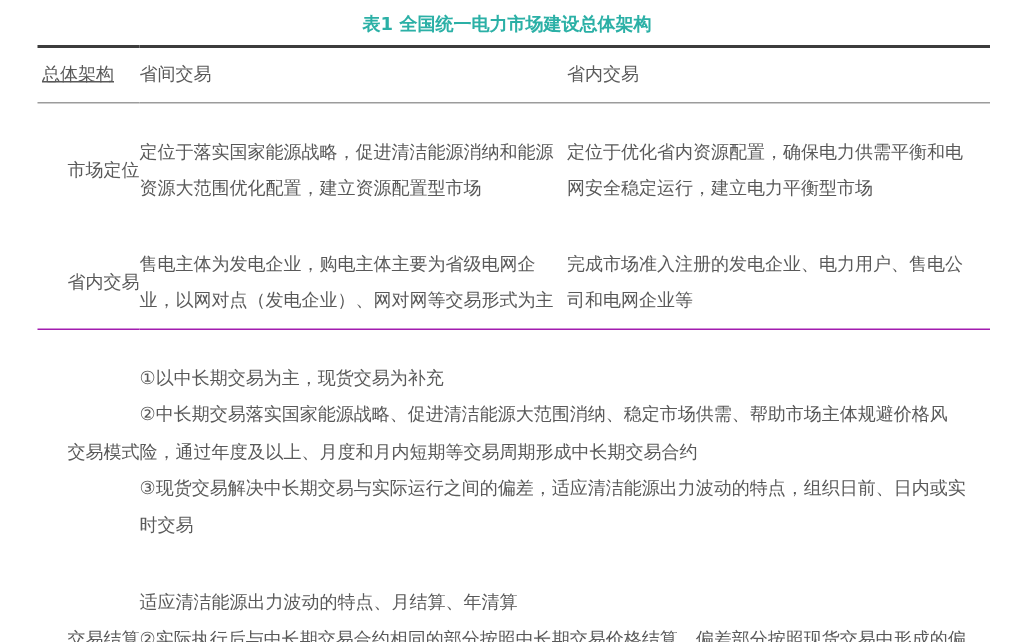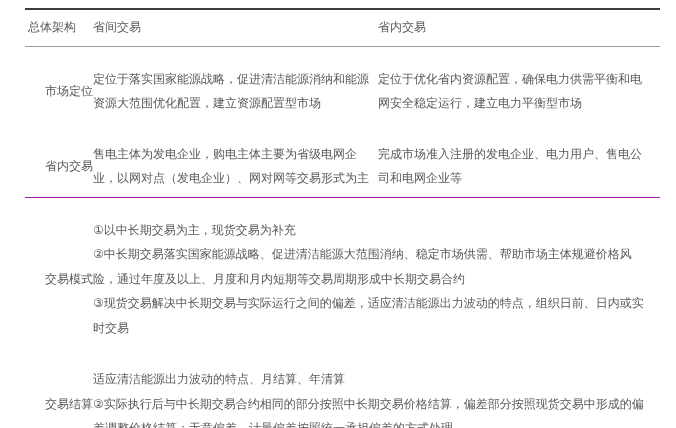--- a/index.html
+++ b/index.html
@@ -37,21 +37,21 @@
 
   thead th {
     font-weight: normal;
     text-align: left;
     vertical-align: middle;
     height: 37px;
     padding: 0;
     border-bottom: 1px solid #9c9c9c;
     color: #595959;
   }
-  thead th.h1 { padding-left: 3px; }
+  thead th.h1 { padding-left: 3px; text-decoration: underline; }
 
   tbody td {
     vertical-align: middle;
     padding: 20px 0 7px 0;
     line-height: 24px;
     text-align: left;
   }
   tbody td.label-cell {
     padding-left: 3px;
     vertical-align: middle;
@@ -60,20 +60,21 @@
   }
   tbody td.text-cell { padding-right: 8px; }
   tr.group-end > td { border-bottom: 1px solid #a21caf; }
   td.merged p { margin: 0; line-height: 24.5px; }
 </style>
 </head>
 <body>
 
 <div class="page">
 
+  <div class="caption-zh">表1 全国统一电力市场建设总体架构</div>
 
 
   <table class="paper-table">
     <colgroup>
         <col class="c1">
         <col class="c2">
         <col class="c3">
       </colgroup>
     <thead>
       <tr>

